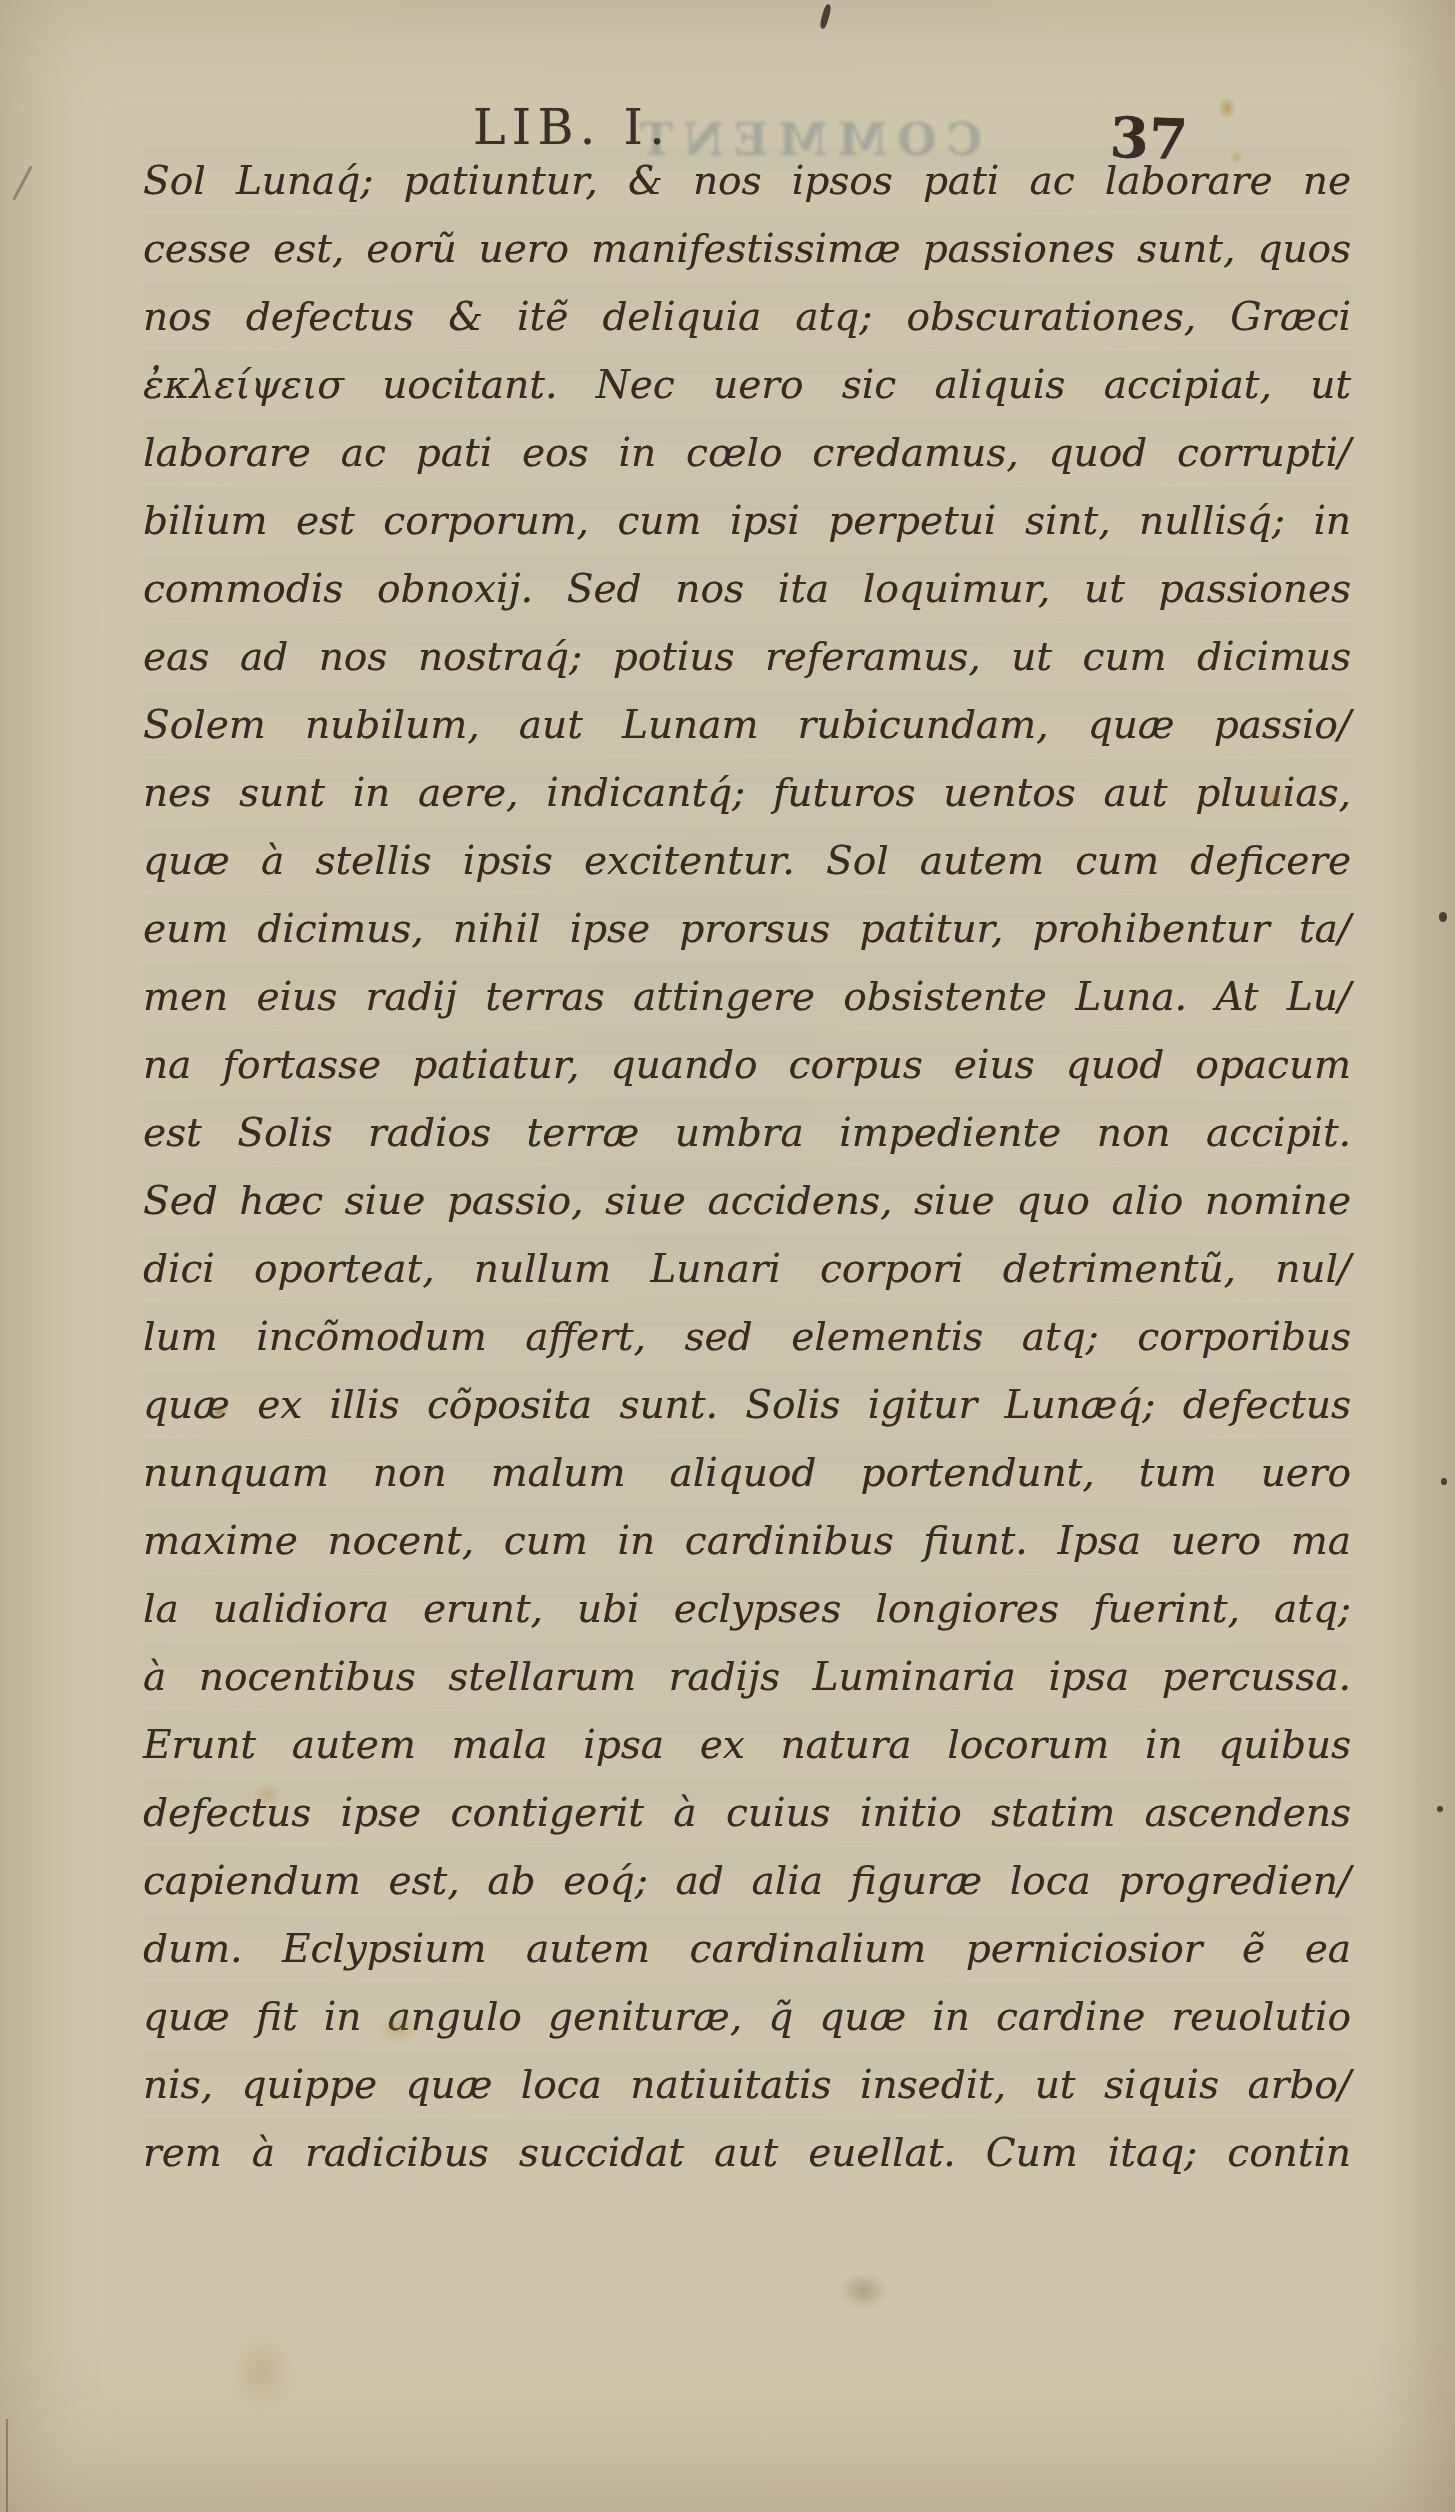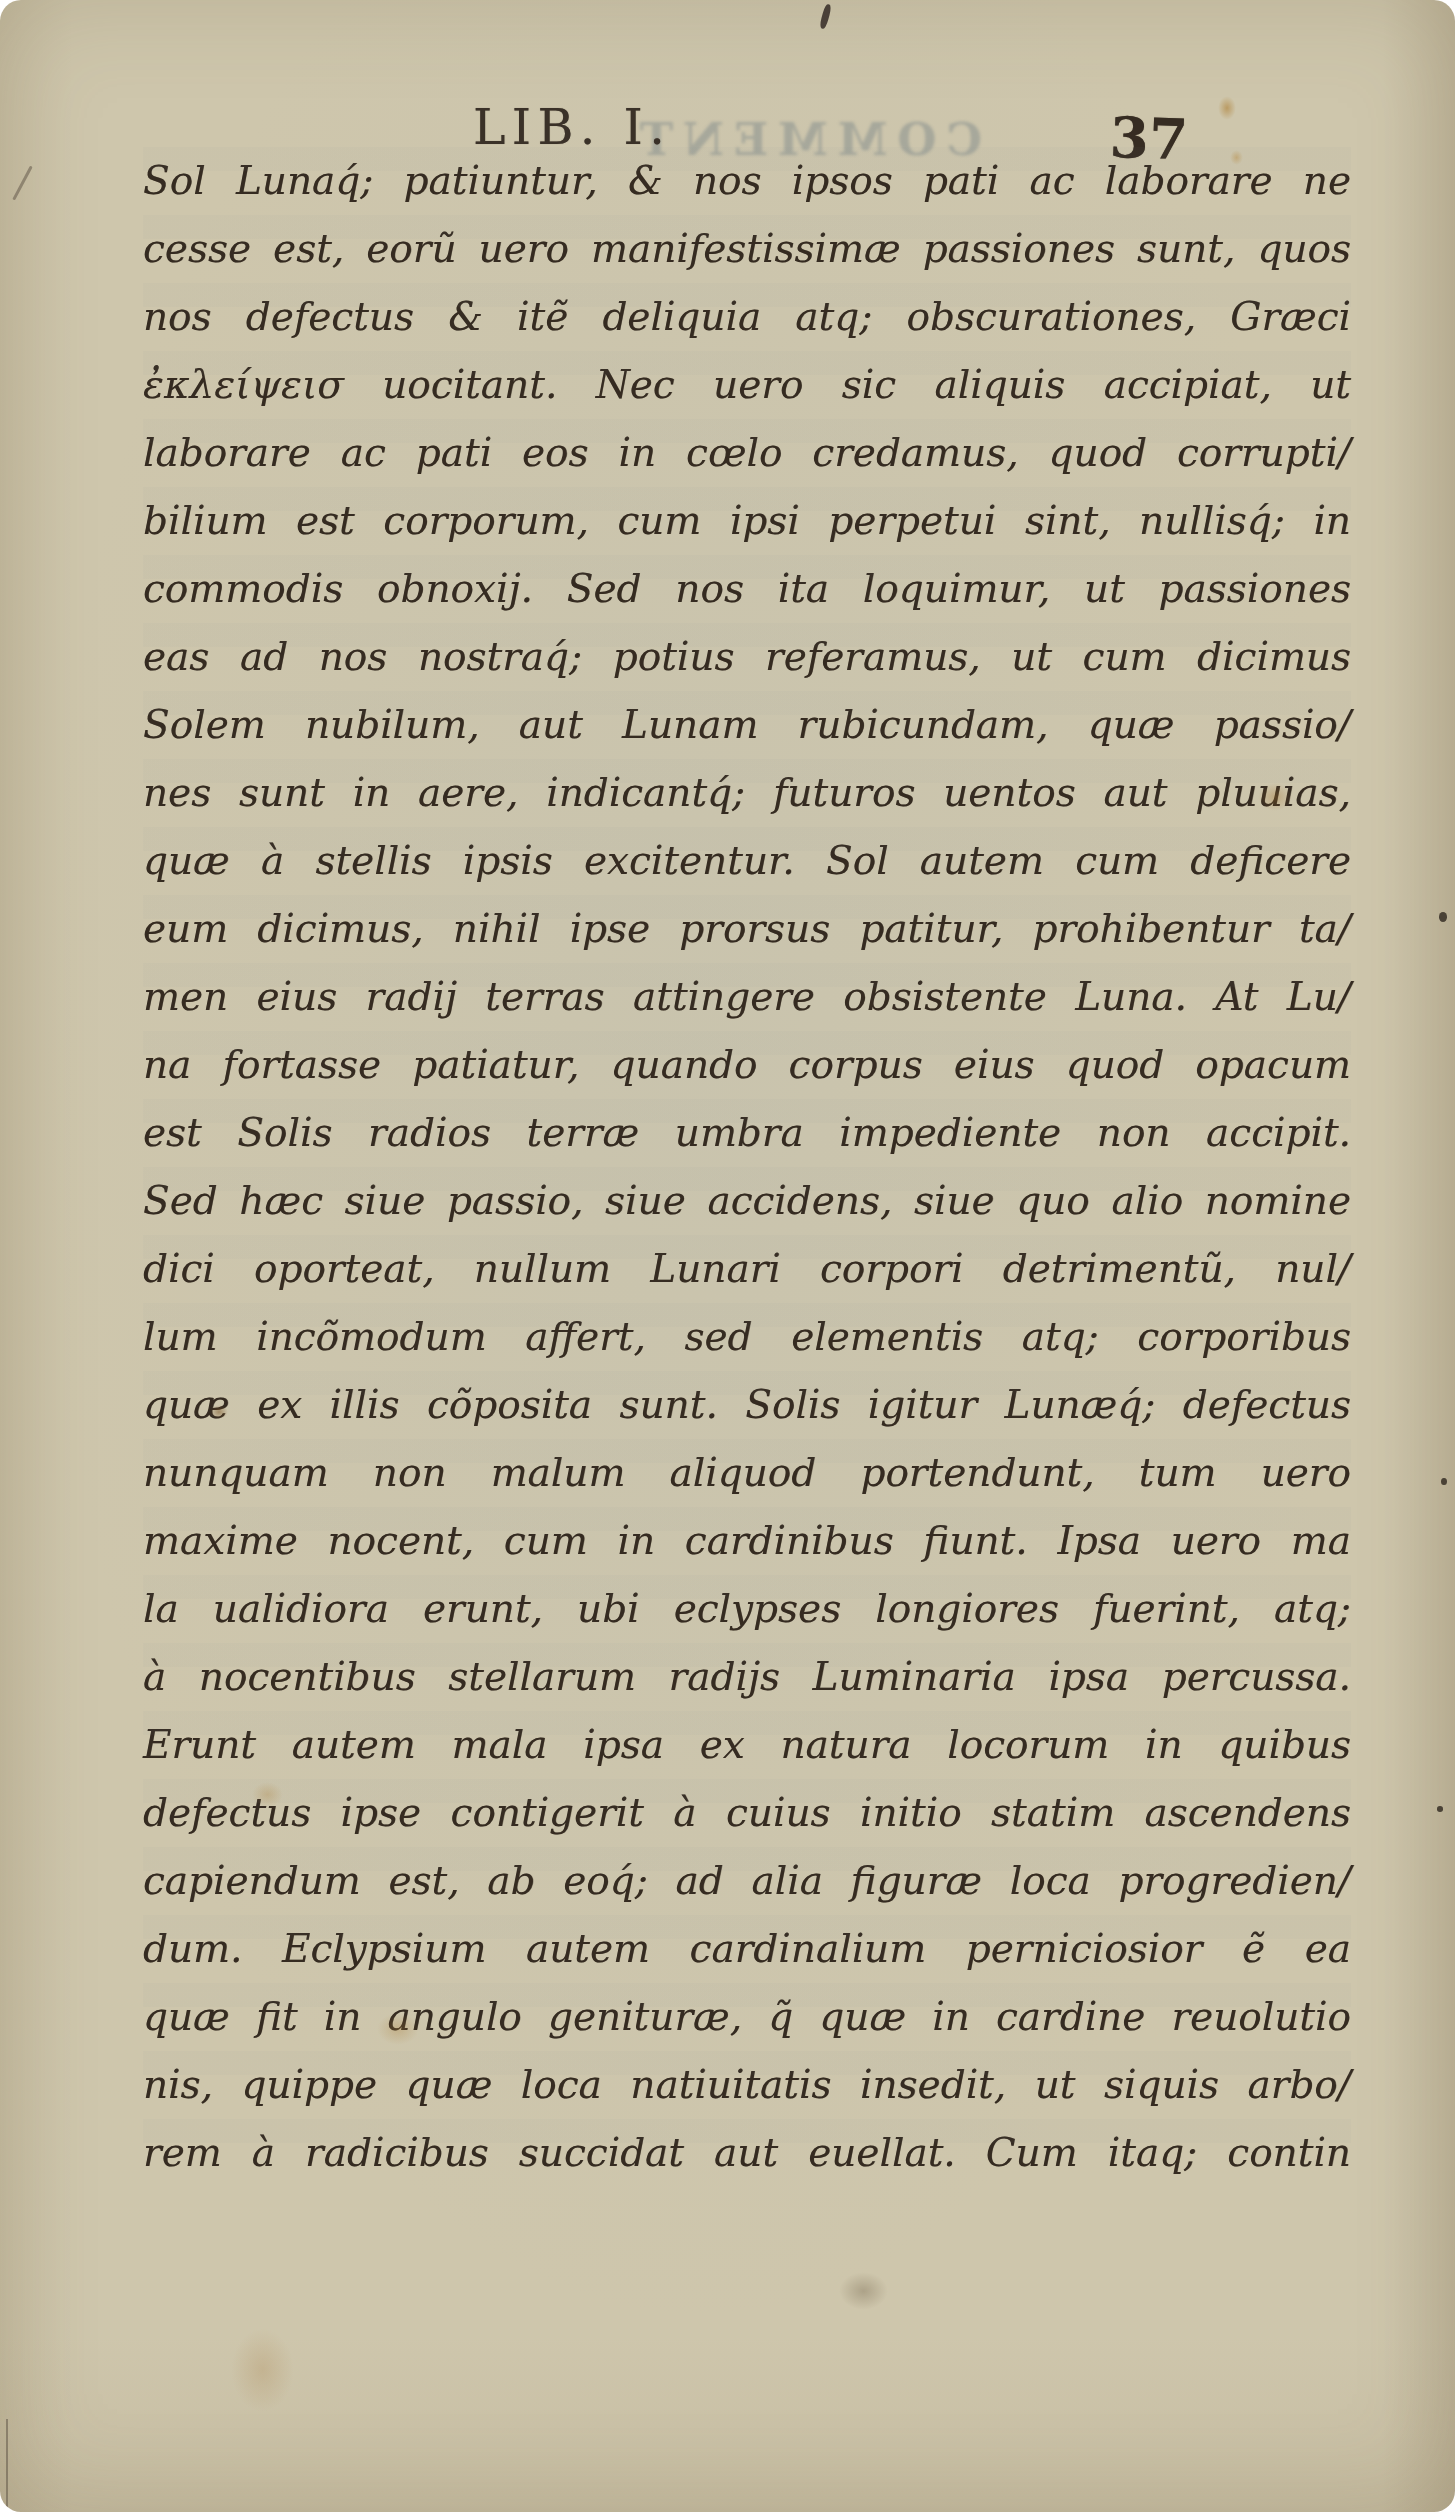--- a/index.html
+++ b/index.html
@@ -7,21 +7,20 @@
     position:relative;
     width:1455px;height:2512px;
     background:
       radial-gradient(ellipse at 48% 42%, rgba(175,183,180,0.16), rgba(0,0,0,0) 62%),
       linear-gradient(90deg, rgba(140,120,85,0.10) 0%, rgba(0,0,0,0) 5%, rgba(0,0,0,0) 95%, rgba(120,100,70,0.16) 100%),
       linear-gradient(0deg, rgba(140,118,82,0.12) 0%, rgba(0,0,0,0) 7%),
       #cec6ac;
     box-shadow: inset 0 0 98px rgba(110,95,65,0.22);
     overflow:hidden;
     font-family:"DejaVu Serif","Liberation Serif",serif;
-    border-radius:21px;
   }
   .running-title{
     position:absolute; left:453px; top:99px; width:238px;
     text-align:center;
     font-size:49px; letter-spacing:6.3px;
     color:#3a3128;
     text-shadow:0 0 0.7px rgba(52,42,32,0.6);
     white-space:nowrap;
   }
   .page-number{

